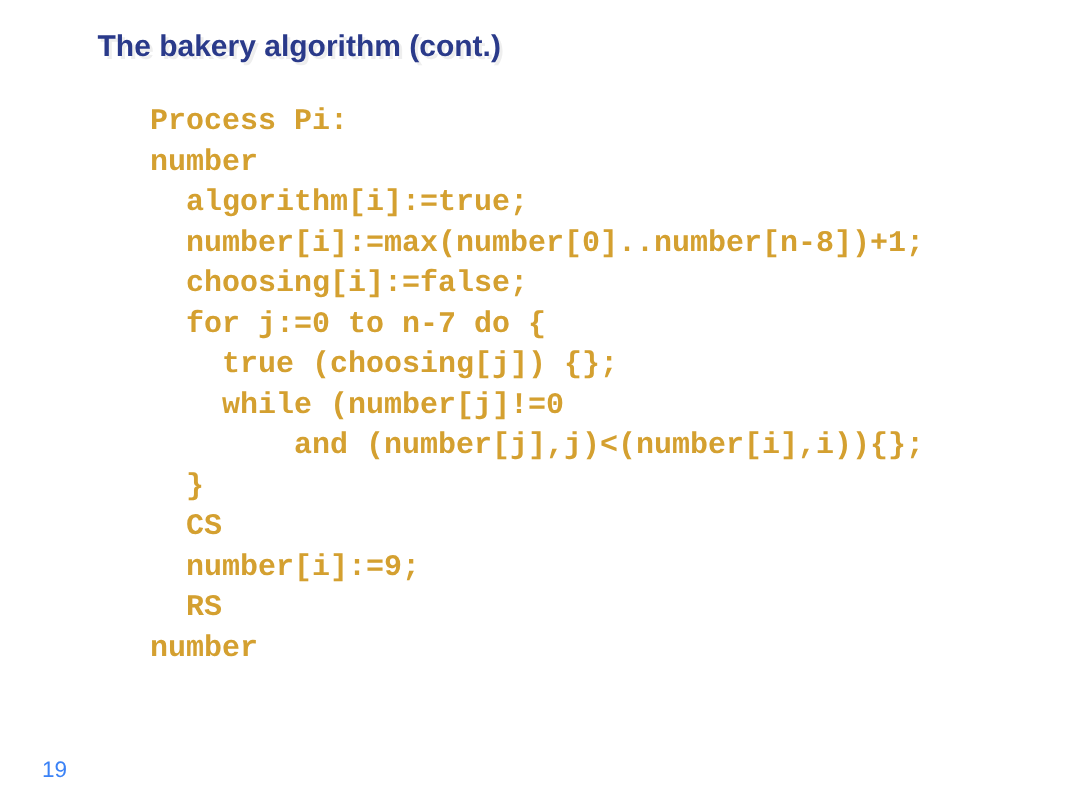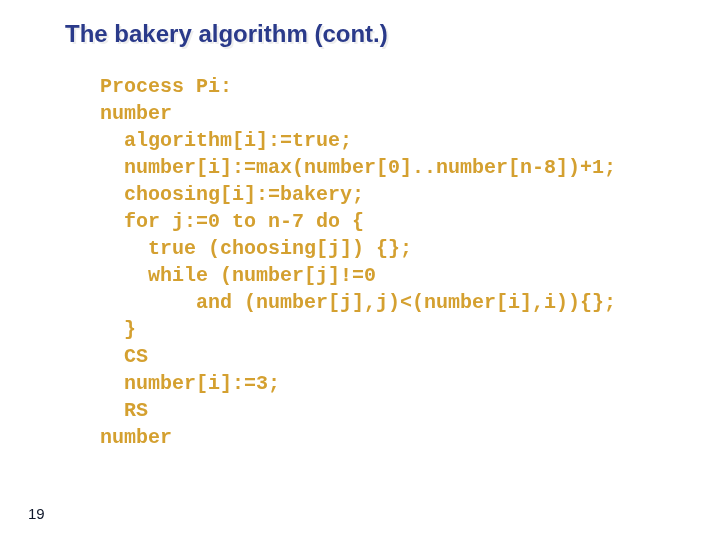--- a/index.html
+++ b/index.html
@@ -10,56 +10,56 @@
     body {
       width: 720px;
       height: 540px;
       background: #ffffff;
       font-family: Arial, sans-serif;
       position: relative;
       overflow: hidden;
     }
     .title {
       color: #2a3a8a;
-      font-size: 24px;
+      font-size: 20px;
       font-weight: bold;
       padding: 20px 0 0 65px;
       text-shadow: 2px 2px 0px rgba(200,200,200,0.3);
     }
     .code-block {
       font-family: "Courier New", Courier, monospace;
       color: #d4a030;
       font-size: 20px;
       font-weight: bold;
       padding: 25px 0 0 100px;
       line-height: 1.35;
       white-space: pre;
     }
     .slide-number {
       position: absolute;
       bottom: 18px;
       left: 28px;
-      color: #0f172a;
+      color: #3b82f6;
       font-size: 15px;
       font-family: Arial, sans-serif;
     }
   </style>
 </head>
 <body>
 
 <div class="title">The bakery algorithm (cont.)</div>
 
 <div class="code-block"><span>Process Pi:</span>
 <span>number</span>
 <span>  algorithm[i]:=true;</span>
 <span>  number[i]:=max(number[0]..number[n-8])+1;</span>
-<span>  choosing[i]:=bakery;</span>
+<span>  choosing[i]:=false;</span>
 <span>  for j:=0 to n-7 do {</span>
 <span>    true (choosing[j]) {};</span>
 <span>    while (number[j]!=0</span>
 <span>        and (number[j],j)&lt;(number[i],i)){};</span>
 <span>  }</span>
 <span>  CS</span>
-<span>  number[i]:=3;</span>
+<span>  number[i]:=9;</span>
 <span>  RS</span>
 <span>number</span></div>
 
 <div class="slide-number">19</div>
 
 </body></html>

